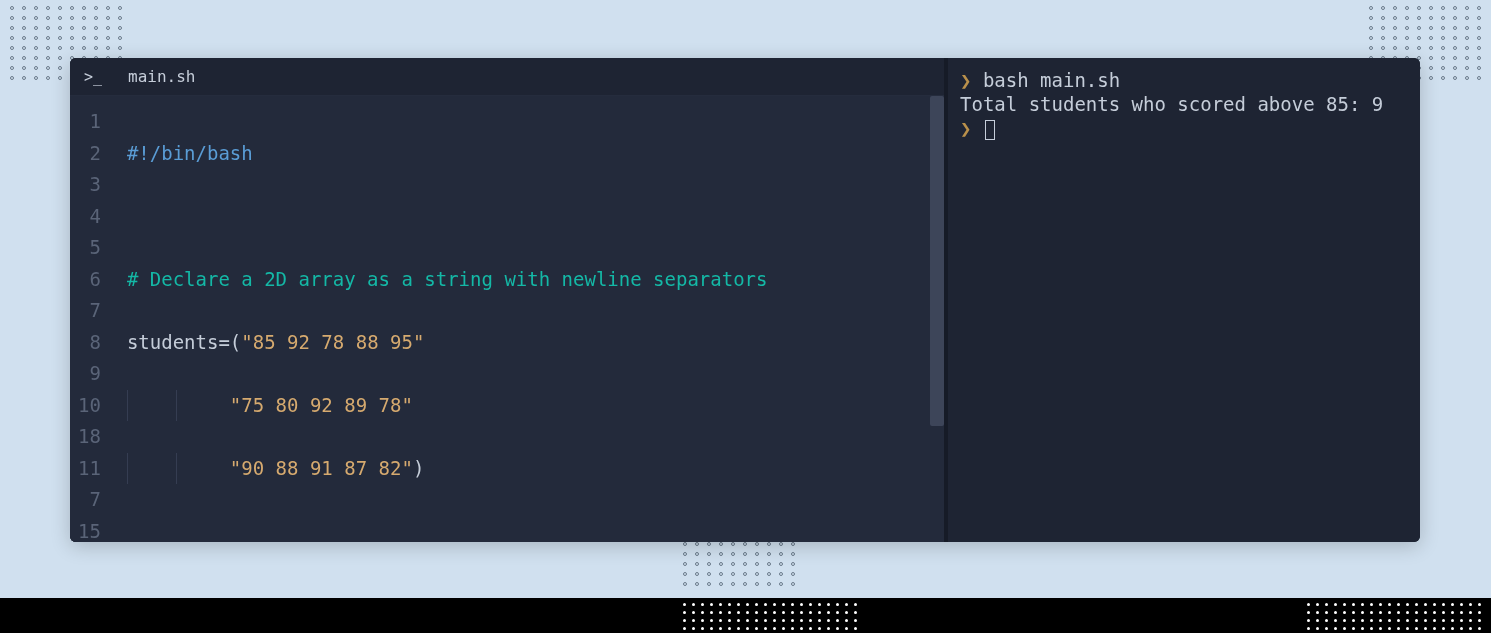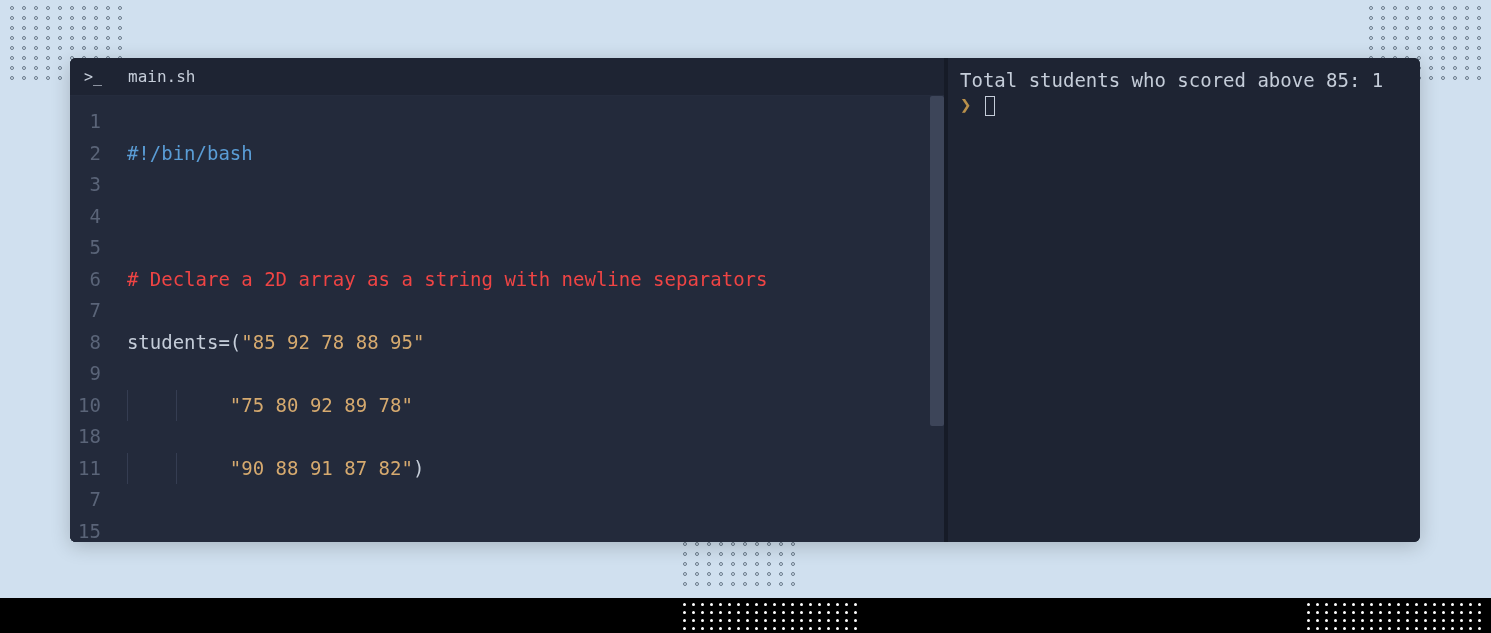--- a/index.html
+++ b/index.html
@@ -96,21 +96,21 @@
   .code .line { display: block; height: 31.5px; position: relative;}
   .indent-guide {
     display: inline-block;
     border-left: 1px solid #353d52;
     width: 1px;
     height: 31.5px;
     vertical-align: top;
     position: absolute;
   }
   .tok-shebang { color: #5a9dd6; }
-  .tok-comment { color: #ef4444; }
+  .tok-comment { color: #14b8a6; }
   .tok-var { color: #c5cdd9; }
   .tok-op { color: #c5cdd9; }
   .tok-string { color: #d6aa6f; }
   .scrollbar-thumb {
     position: absolute;
     right: 0;
     top: 0;
     width: 14px;
     height: 330px;
     background: #3d4559;
@@ -565,18 +565,19 @@
 
 
 
 
 
       </div>
       <div class="scrollbar-thumb"></div>
     </div>
   </div>
   <div class="term-pane">
-    <div class="term-line">Total students who scored above 85: 1</div>
+    <div class="term-line"><span class="term-prompt">❯</span> <span>bash main.sh</span></div>
+    <div class="term-line">Total students who scored above 85: 9</div>
     <div class="term-line"><span class="term-prompt">❯</span> <span class="term-cursor"></span></div>
   </div>
 </div>
 
 <div class="bottom-black"></div>
 
 </body></html>

